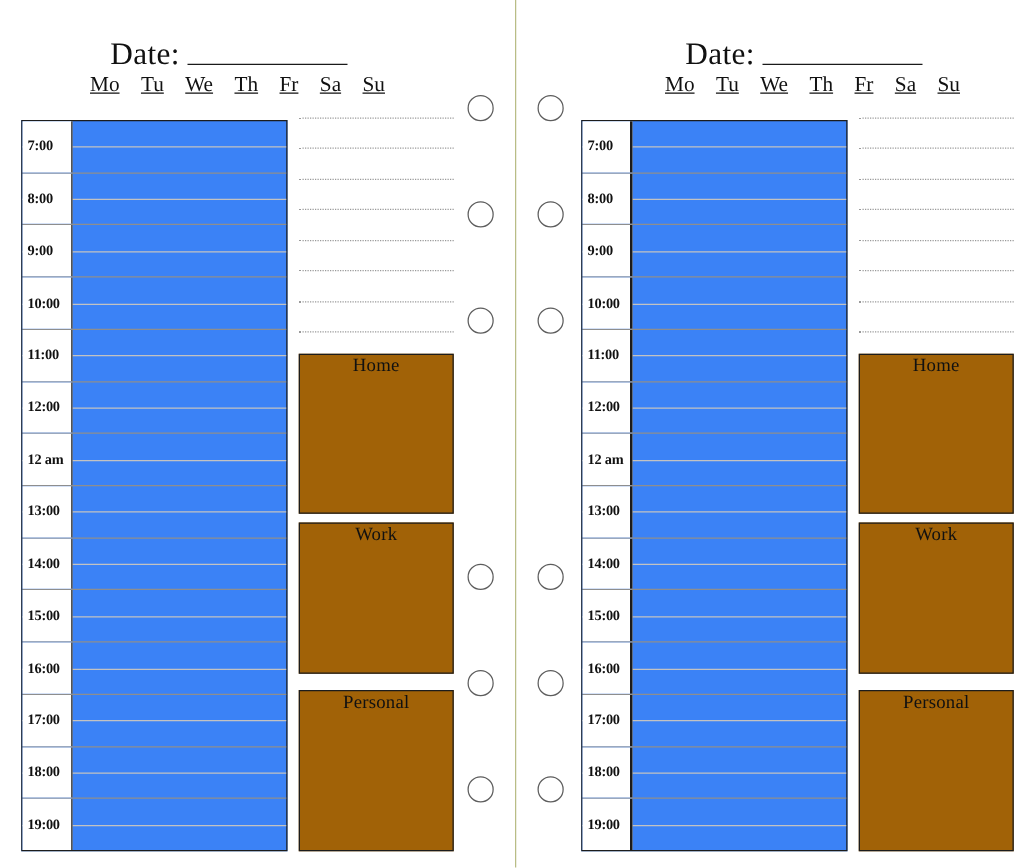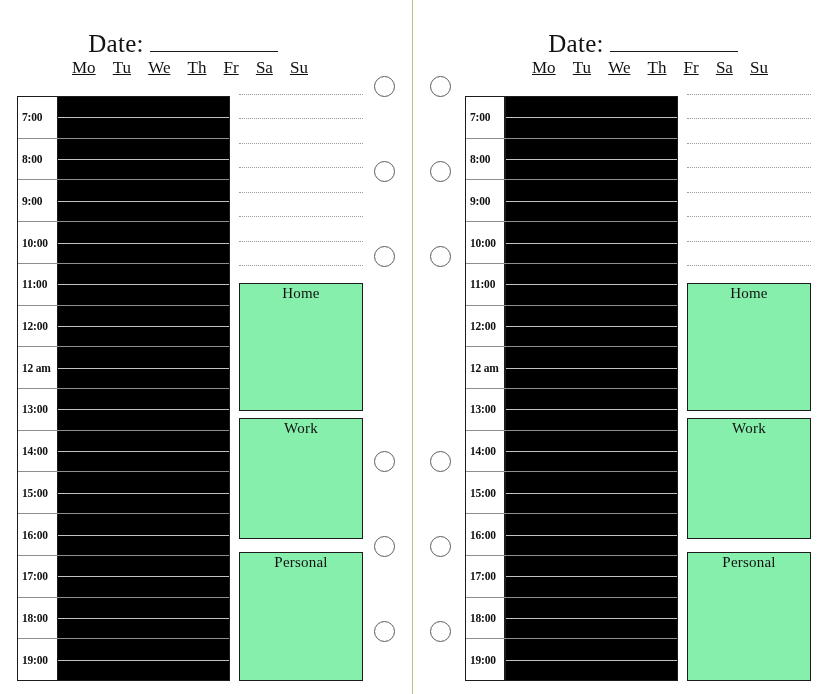--- a/index.html
+++ b/index.html
@@ -72,21 +72,21 @@
     font-size: 17px;
     font-family: "Liberation Serif", serif;
   }
   .weekdays span { display: block; text-decoration: underline; }
 
   
   .schedule {
     position: absolute;
     border: 1.6px solid #1c1c1c;
     box-sizing: border-box;
-    background: #000000;
+    background: #3b82f6;
   }
   .sched-rows {
     position: absolute;
     inset: 0;
     display: flex;
     flex-direction: column;
   }
   .hour-row {
     flex: 1 1 0;
     position: relative;
@@ -136,21 +136,21 @@
   .note-line {
     border-bottom: 1.4px dotted #9a9a9a;
     height: 0;
   }
 
   
   .cat-box {
     position: absolute;
     border: 1.6px solid #1c1c1c;
     box-sizing: border-box;
-    background: #86efac;
+    background: #a16207;
   }
   .cat-title {
     text-align: center;
     font-size: 15px;
     font-family: "Liberation Serif", serif;
     padding-top: 1px;
     letter-spacing: 0.2px;
   }
 
   

